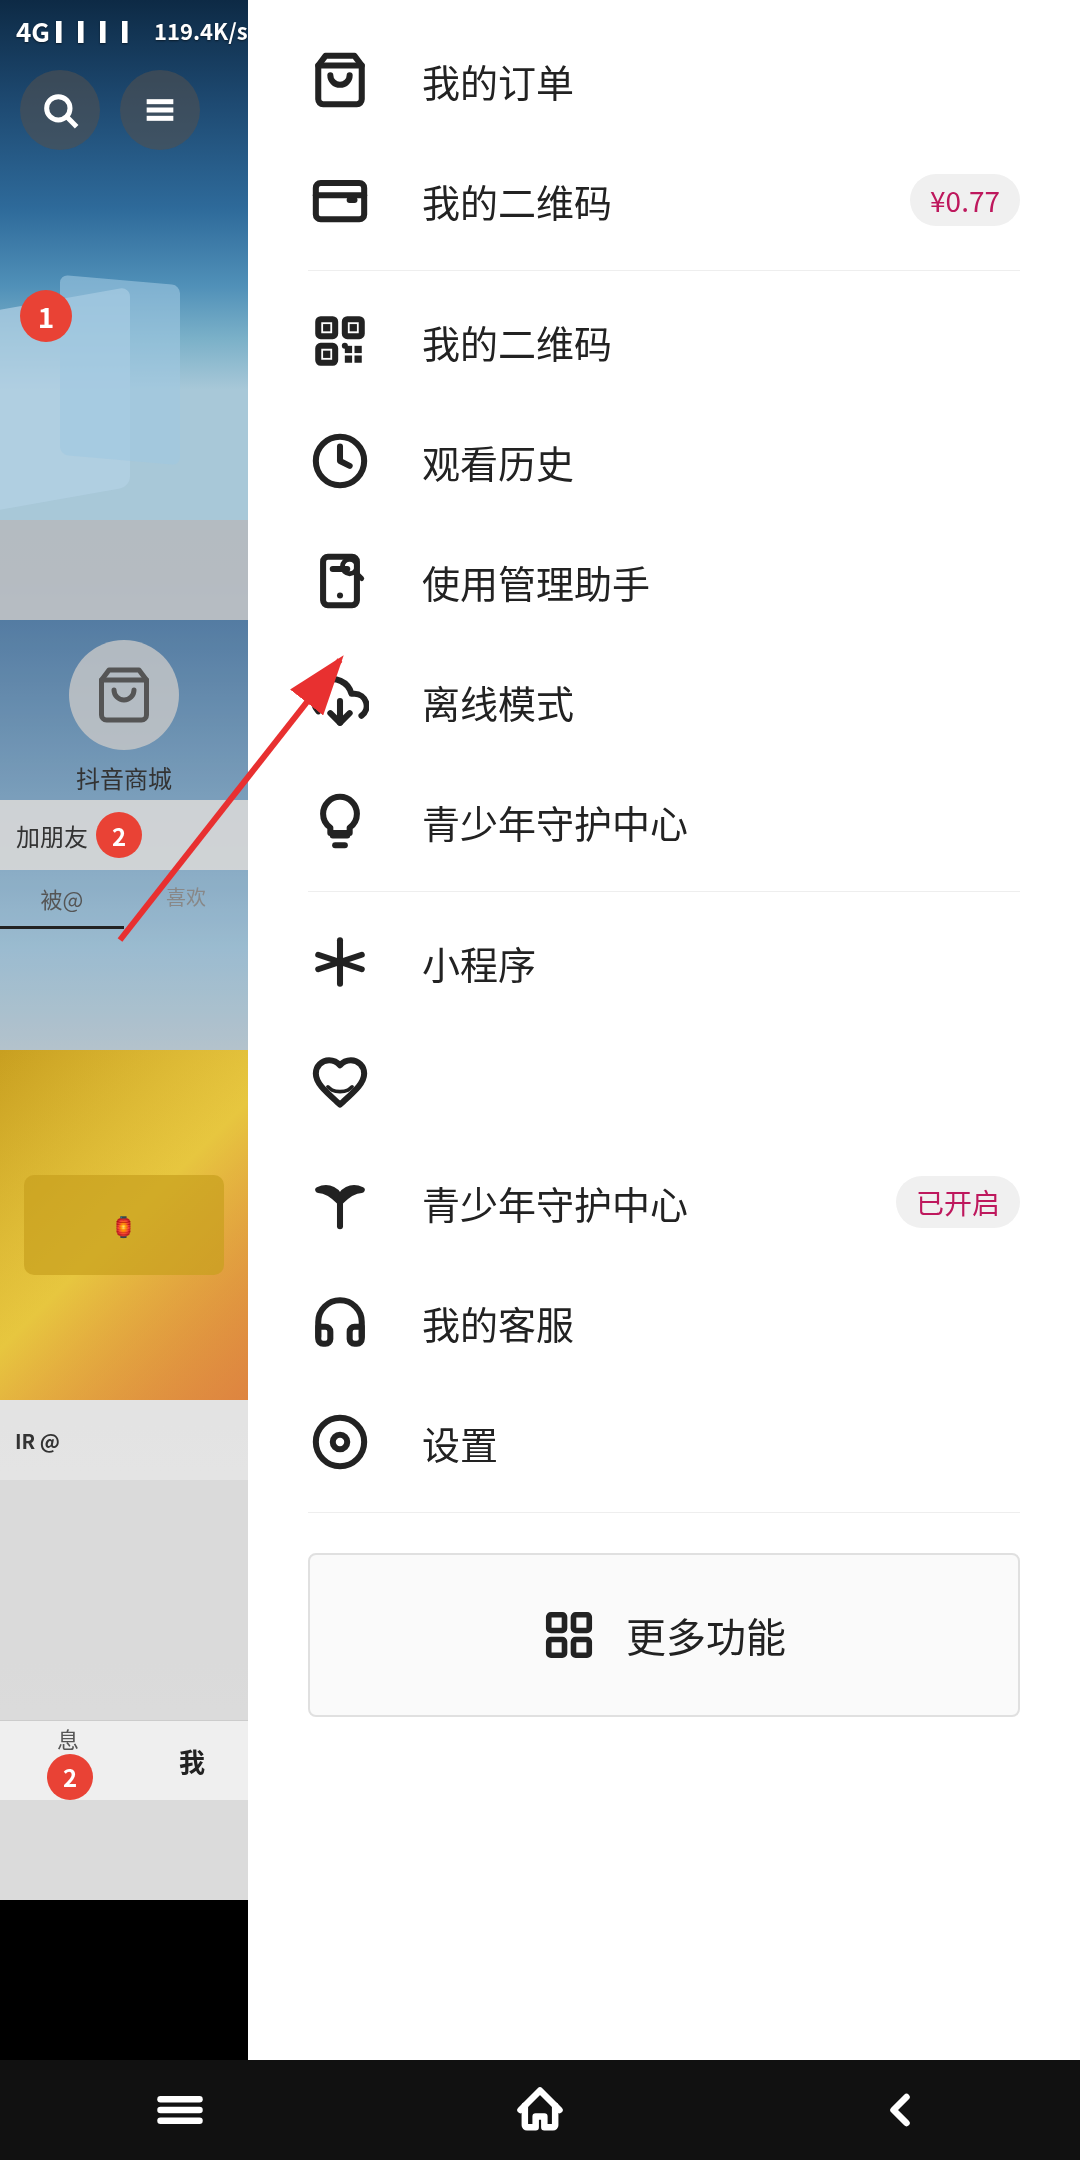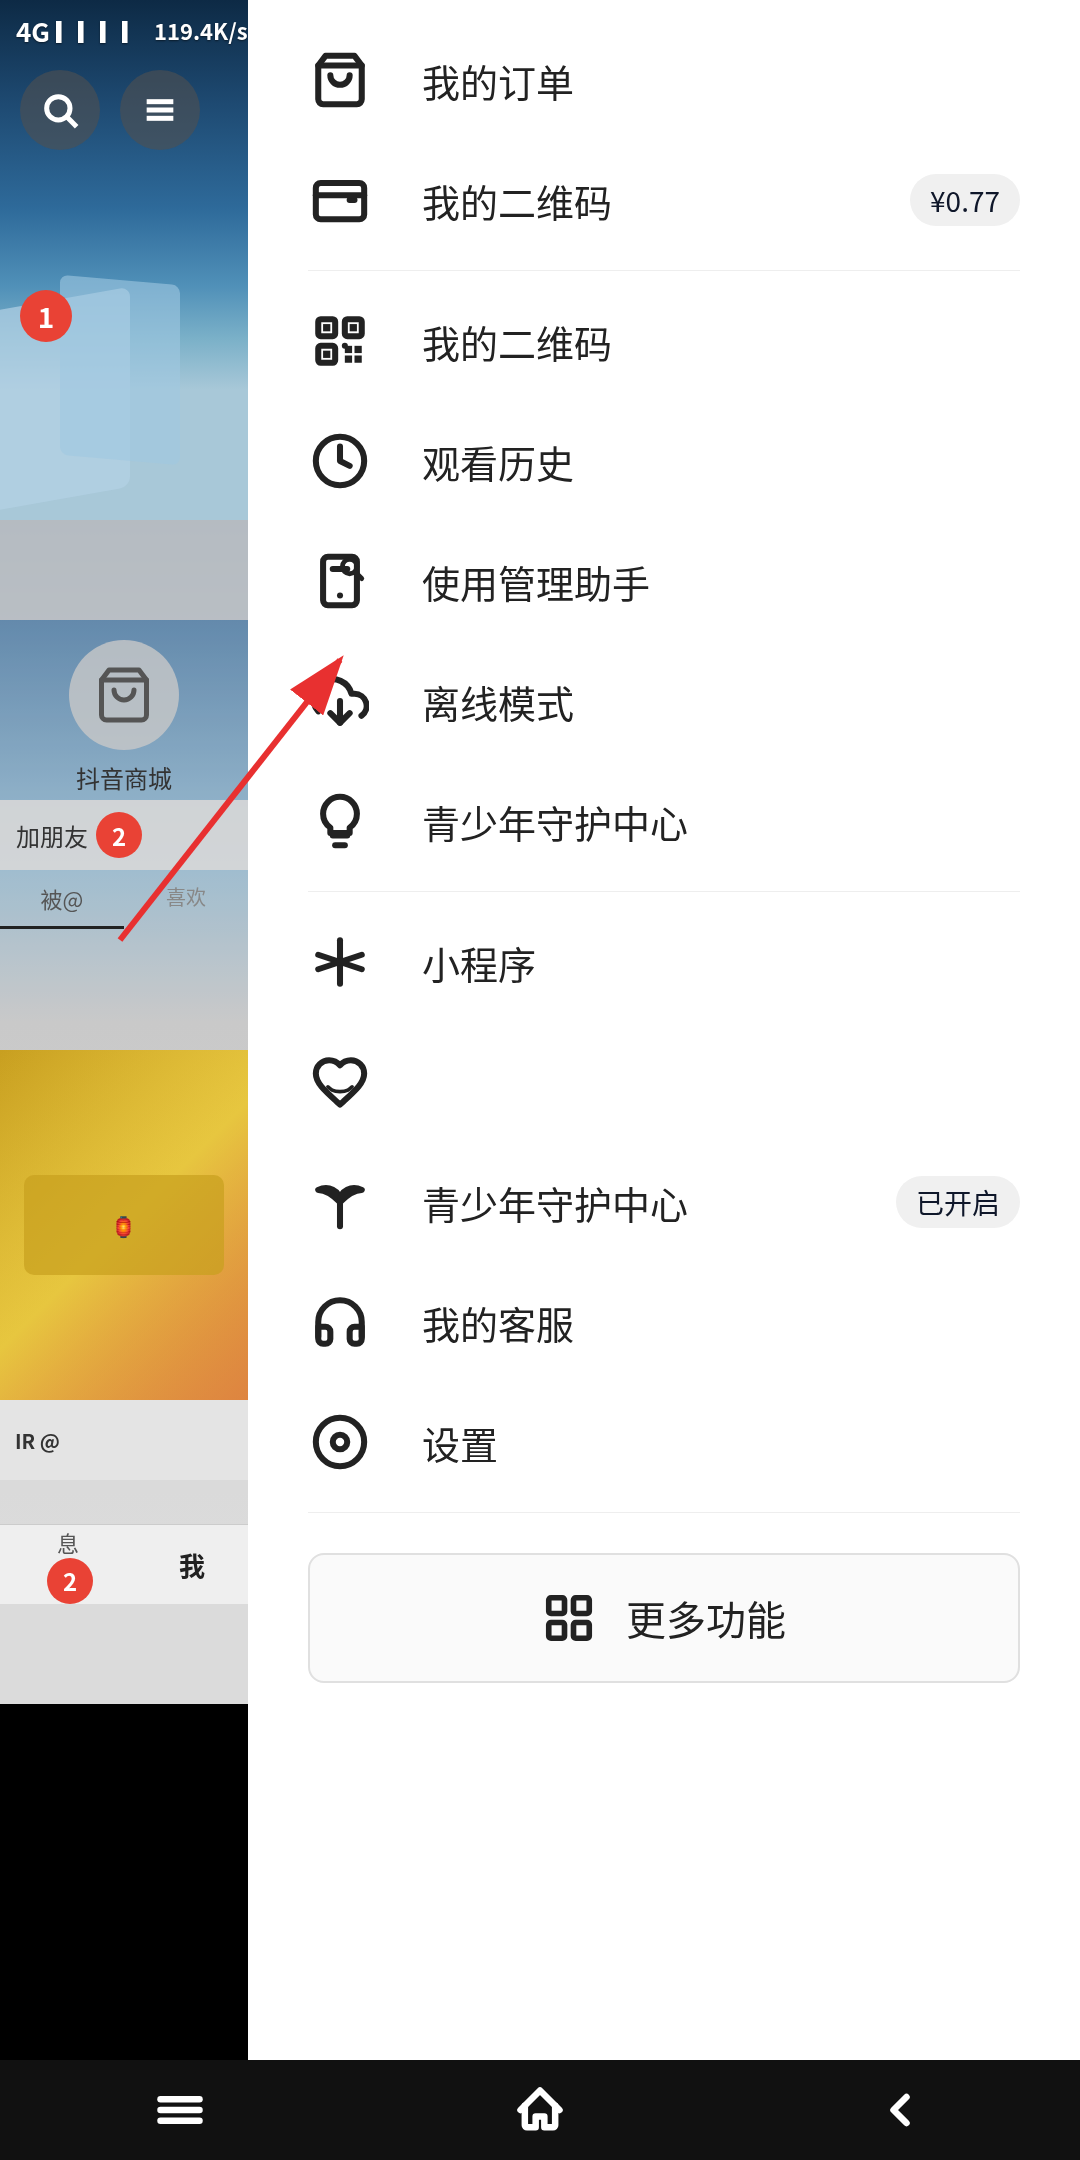--- a/index.html
+++ b/index.html
@@ -13,21 +13,21 @@
       position: relative;
       background: #000;
     }
 
     
     .left-panel {
       position: absolute;
       left: 0;
       top: 0;
       width: 248px;
-      height: 1704px;
+      height: 1900px;
       background: linear-gradient(180deg, #1a3a5c 0%, #2a5a8a 30%, #8ab0c8 50%, #c0c0c0 60%, #d0d0d0 100%);
       overflow: hidden;
     }
 
     .left-panel-overlay {
       position: absolute;
       left: 0; top: 0;
       width: 100%; height: 100%;
       background: rgba(255,255,255,0.15);
     }
@@ -162,38 +162,38 @@
     }
 
     .menu-label {
       font-size: 38px;
       color: #222;
       flex: 1;
     }
 
     .menu-badge {
       background: #f0f0f0;
-      color: #0f172a;
+      color: #be185d;
       font-size: 28px;
       padding: 6px 20px;
       border-radius: 30px;
     }
 
     .menu-divider {
       height: 1px;
       background: #eee;
       margin: 10px 60px;
     }
 
     
     .more-functions-btn {
       margin: 40px 60px 30px;
-      height: 130px;
+      height: 164px;
       border: 2px solid #e0e0e0;
-      border-radius: 16px;
+      border-radius: 8px;
       display: flex;
       align-items: center;
       justify-content: center;
       gap: 30px;
       cursor: pointer;
       background: #fafafa;
     }
 
     .more-functions-btn svg {
       width: 54px;

